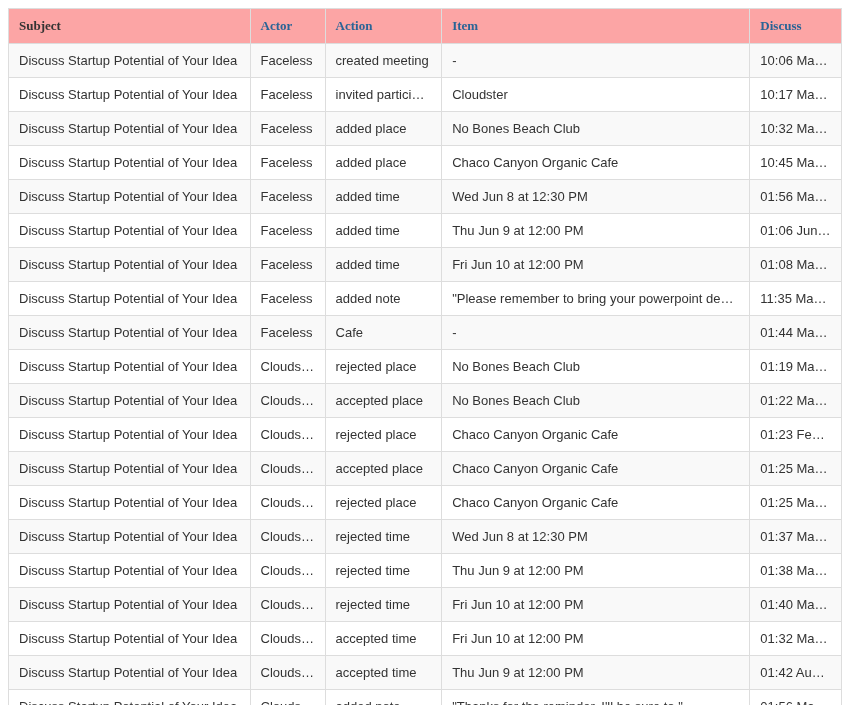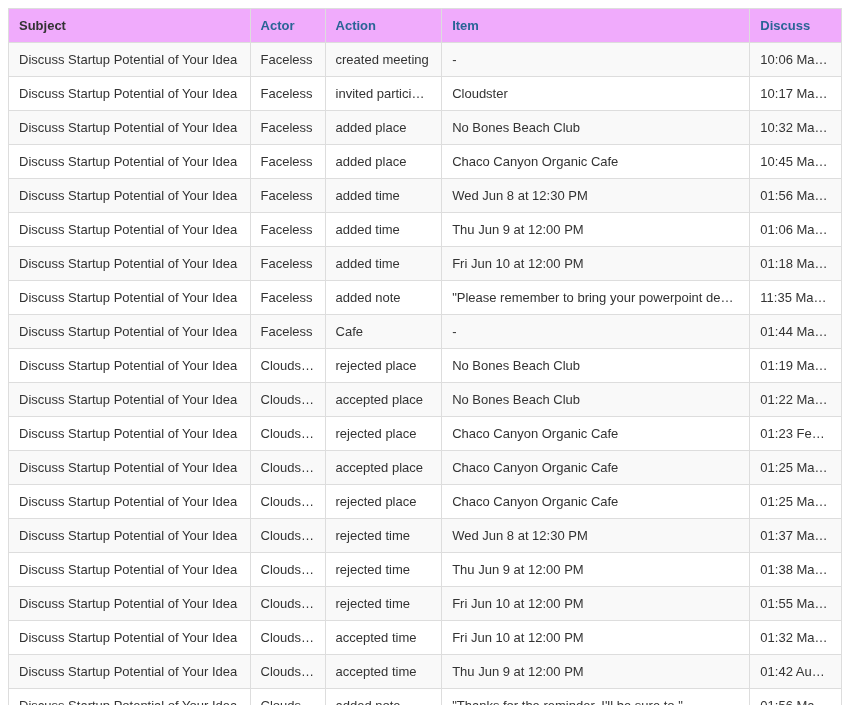--- a/index.html
+++ b/index.html
@@ -23,22 +23,23 @@
       text-align: left;
       padding: 9px 10px;
       border: 1px solid #ddd;
       vertical-align: middle;
       overflow: hidden;
       text-overflow: ellipsis;
       white-space: nowrap;
     }
     th {
       font-weight: 700;
-      background: #f0abfc;
+      background: #fca5a5;
       color: #333;
+      font-family: Liberation Serif, serif;
     }
     th.sortable {
       color: #2a6496;
       cursor: pointer;
     }
     tbody tr:nth-child(odd) td {
       background: #f9f9f9;
     }
     tbody tr:nth-child(even) td {
       background: #fff;
@@ -103,28 +104,28 @@
         <td>Faceless</td>
         <td>added time</td>
         <td>Wed Jun 8 at 12:30 PM</td>
         <td>01:56 May 29</td>
       </tr>
       <tr>
         <td>Discuss Startup Potential of Your Idea</td>
         <td>Faceless</td>
         <td>added time</td>
         <td>Thu Jun 9 at 12:00 PM</td>
-        <td>01:06 May 29</td>
+        <td>01:06 June 29</td>
       </tr>
       <tr>
         <td>Discuss Startup Potential of Your Idea</td>
         <td>Faceless</td>
         <td>added time</td>
         <td>Fri Jun 10 at 12:00 PM</td>
-        <td>01:18 May 29</td>
+        <td>01:08 May 29</td>
       </tr>
       <tr>
         <td>Discuss Startup Potential of Your Idea</td>
         <td>Faceless</td>
         <td>added note</td>
         <td>"Please remember to bring your powerpoint deck."</td>
         <td>11:35 May 29</td>
       </tr>
       <tr>
         <td>Discuss Startup Potential of Your Idea</td>
@@ -180,21 +181,21 @@
         <td>Cloudster</td>
         <td>rejected time</td>
         <td>Thu Jun 9 at 12:00 PM</td>
         <td>01:38 May 29</td>
       </tr>
       <tr>
         <td>Discuss Startup Potential of Your Idea</td>
         <td>Cloudster</td>
         <td>rejected time</td>
         <td>Fri Jun 10 at 12:00 PM</td>
-        <td>01:55 May 29</td>
+        <td>01:40 May 29</td>
       </tr>
       <tr>
         <td>Discuss Startup Potential of Your Idea</td>
         <td>Cloudster</td>
         <td>accepted time</td>
         <td>Fri Jun 10 at 12:00 PM</td>
         <td>01:32 May 29</td>
       </tr>
       <tr>
         <td>Discuss Startup Potential of Your Idea</td>

